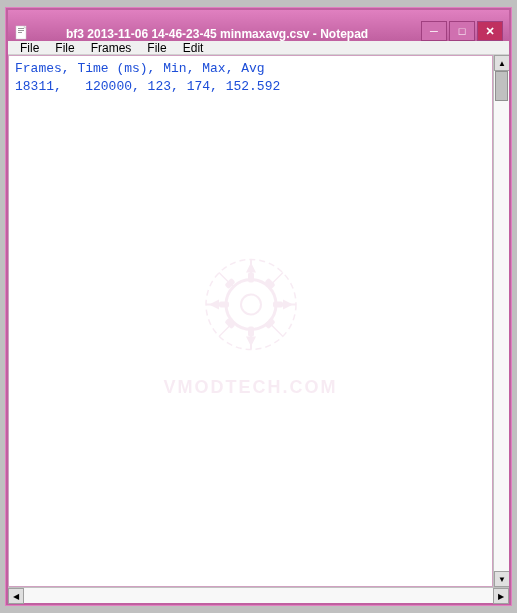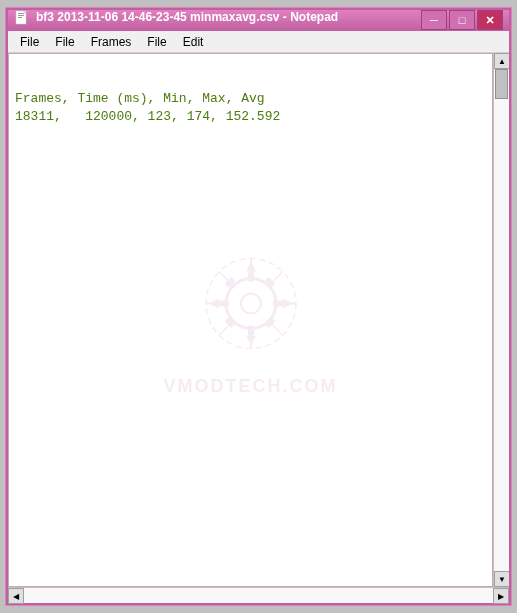--- a/index.html
+++ b/index.html
@@ -22,26 +22,27 @@
       width: 505px;
       height: 597px;
       background: #f0f0f0;
       border: 2px solid #c060a0;
       box-shadow: 0 0 0 1px #e080c0;
       display: flex;
       flex-direction: column;
     }
 
     .title-bar {
-      height: 21px;
+      height: 31px;
       background: linear-gradient(to bottom, #e080c0, #c060a0);
       display: flex;
-      align-items: flex-start;
+      align-items: flex-end;
       padding: 0 6px;
       user-select: none;
+      gap: 30px;
     }
 
     .title-bar-icon {
       width: 16px;
       height: 16px;
       margin-right: 6px;
       display: flex;
       align-items: center;
       justify-content: center;
     }
@@ -78,21 +79,21 @@
       justify-content: center;
       cursor: pointer;
       font-weight: bold;
     }
 
     .title-btn.close {
       background: #c03060;
     }
 
     .menu-bar {
-      height: 22px;
+      height: 14px;
       background: #f0f0f0;
       display: flex;
       align-items: center;
       padding: 0 4px;
       border-bottom: 1px solid #d0d0d0;
     }
 
     .menu-item {
       padding: 2px 8px;
       font-size: 12px;
@@ -108,26 +109,25 @@
       display: flex;
       overflow: hidden;
       position: relative;
     }
 
     .editor-content {
       flex: 1;
       padding: 4px 6px;
       font-family: 'Courier New', monospace;
       font-size: 13px;
-      color: #4d7c0f;
+      color: #1d4ed8;
       overflow-y: auto;
       overflow-x: auto;
       line-height: 1.4;
       white-space: pre;
-      margin-top: 32px;
     }
 
     .scrollbar-y {
       width: 16px;
       background: #f0f0f0;
       border-left: 1px solid #c0c0c0;
       display: flex;
       flex-direction: column;
     }
 

